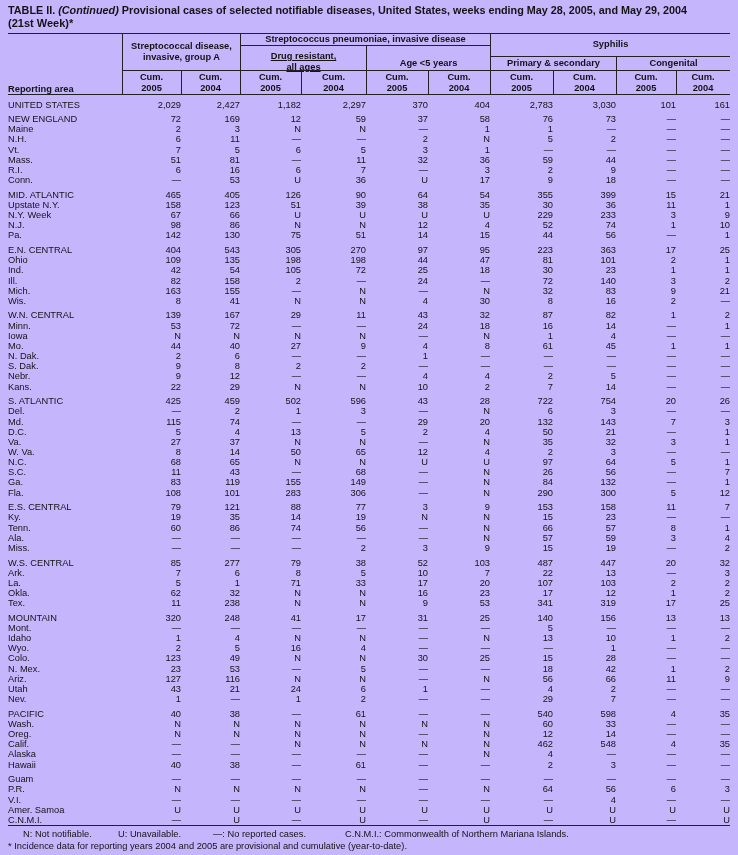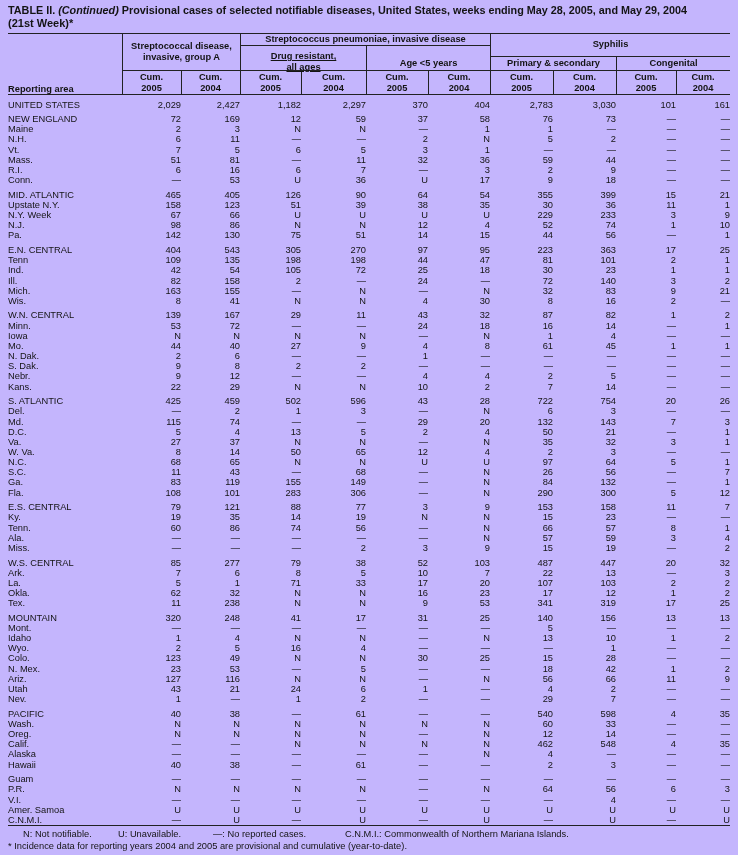--- a/index.html
+++ b/index.html
@@ -351,21 +351,21 @@
           <td class="val">305</td>
           <td class="val">270</td>
           <td class="val">97</td>
           <td class="val">95</td>
           <td class="val">223</td>
           <td class="val">363</td>
           <td class="val">17</td>
           <td class="val">25</td>
         </tr>
         <tr>
-          <td class="area">Tenn</td>
+          <td class="area">Ohio</td>
           <td class="val">109</td>
           <td class="val">135</td>
           <td class="val">198</td>
           <td class="val">198</td>
           <td class="val">44</td>
           <td class="val">47</td>
           <td class="val">81</td>
           <td class="val">101</td>
           <td class="val">2</td>
           <td class="val">1</td>

